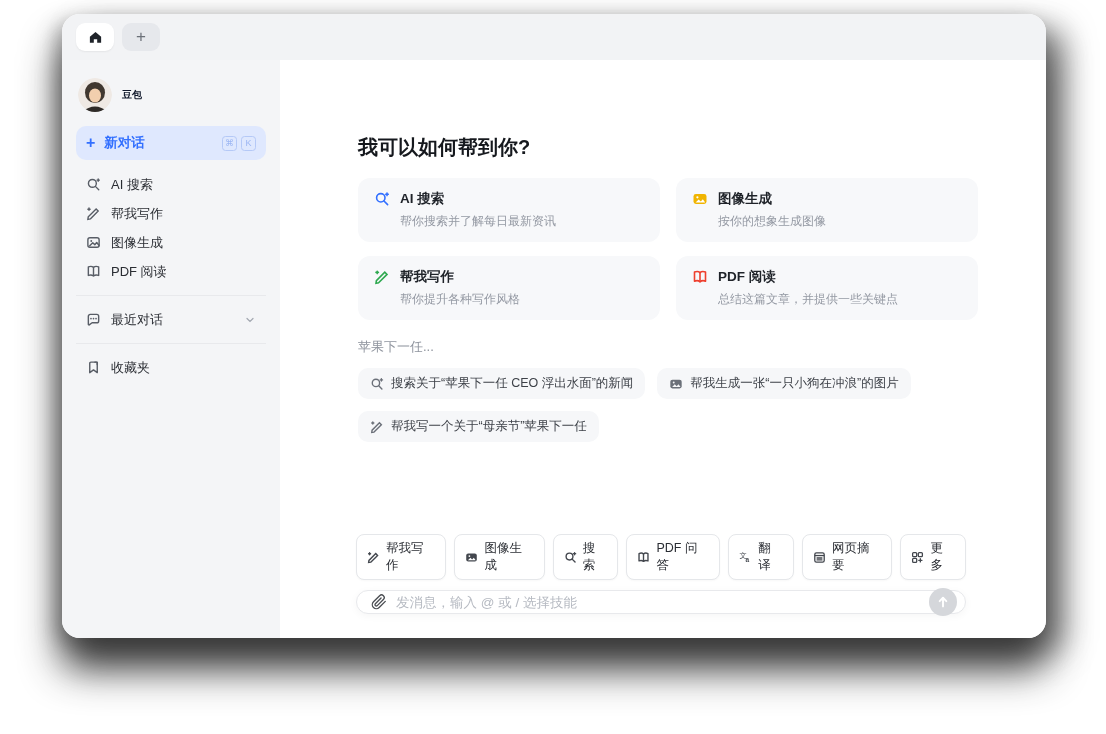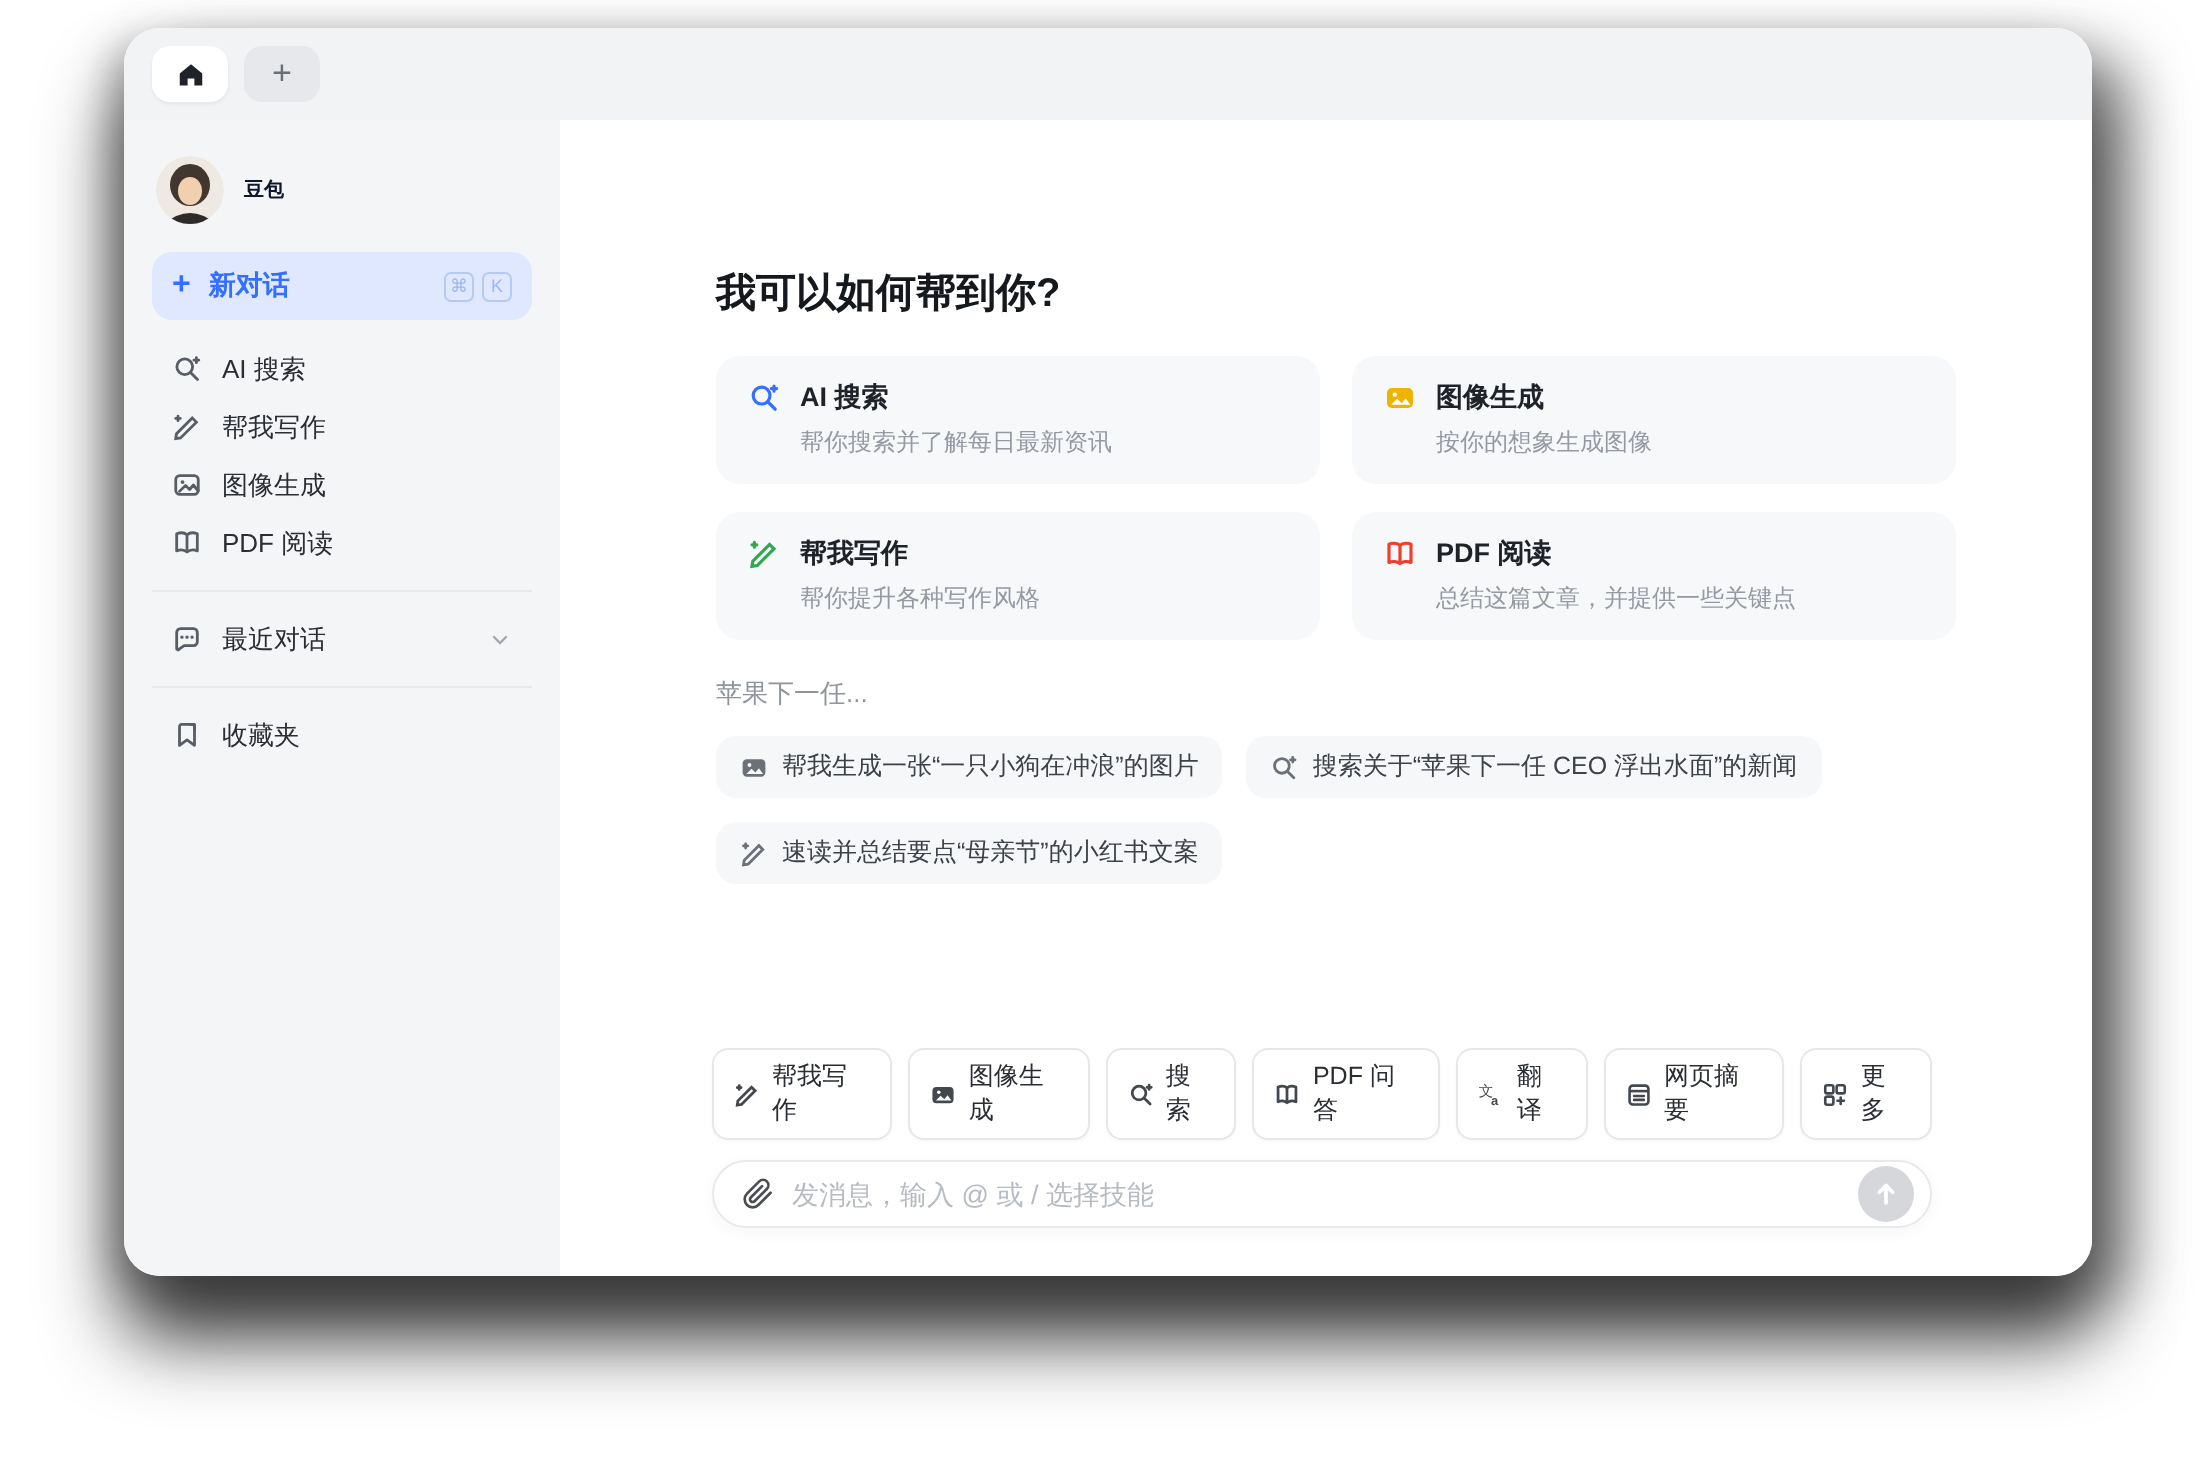--- a/index.html
+++ b/index.html
@@ -58,21 +58,21 @@
   .chip .ic { color:#6b7079; flex:none; }
   .pdfmark { color:#ee3f2d; font-weight:700; font-size:13px; }
   
   .bottom { position:absolute; left:76px; right:80px; bottom:24px; }
   .skills { display:flex; gap:8px; margin-bottom:10px; }
   .skill { display:inline-flex; align-items:center; gap:6px; background:#fff;
     border:1px solid #e5e7ea; border-radius:8px; padding:5px 10px;
     font-size:12.5px; color:#2a2d33; cursor:pointer;
     box-shadow:0 1px 2px rgba(0,0,0,.03); }
   .skill .ic { color:#43474e; }
-  .composer { height:34px; background:#fff; border:1px solid #e8e9ec;
+  .composer { height:24px; background:#fff; border:1px solid #e8e9ec;
     border-radius:21px; display:flex; align-items:center; padding:0 8px 0 14px;
     box-shadow:0 2px 8px rgba(0,0,0,.04); }
   .composer input { flex:1; border:none; outline:none; font-size:13.5px;
     color:#2a2d33; background:transparent; margin-left:9px;
     font-family:"Liberation Sans","DejaVu Sans",sans-serif; }
   .composer input::placeholder { color:#b6bac2; }
   .sendbtn { width:28px; height:28px; border-radius:50%; background:#d5d7db;
     display:flex; align-items:center; justify-content:center; cursor:pointer;
     flex:none; }
   svg { display:block; }
@@ -250,49 +250,49 @@
             </div>
             <div class="sub">总结这篇文章，并提供一些关键点</div>
           </div>
         </div>
 
         <div class="ex-label">苹果下一任...</div>
 
         <div class="chiprow">
           <div class="chip">
             <span class="ic">
+              <svg width="14" height="14" viewBox="0 0 16 16" fill="none" stroke="currentColor" stroke-width="1.6" stroke-linecap="round">
+                  <circle cx="6.8" cy="6.8" r="4.2"></circle>
+                  <path d="M10 10 L13.6 13.6"></path>
+                  <path d="M13 2 v2.6 M11.7 3.3 h2.6"></path>
+                </svg>
+            </span>
+            <span>搜索关于“苹果下一任 CEO 浮出水面”的新闻</span>
+          </div>
+          <div class="chip">
+            <span class="ic">
               <svg width="14" height="14" viewBox="0 0 16 16">
                   <rect x="1.5" y="3" width="13" height="10" rx="2.4" fill="currentColor"></rect>
                   <circle cx="5.4" cy="6.3" r="1.1" fill="#f6f7f9"></circle>
                   <path d="M3.6 11.4 l3-3 2.2 2.2 2-2.4 2.4 3.2 z" fill="#f6f7f9"></path>
                 </svg>
             </span>
             <span>帮我生成一张“一只小狗在冲浪”的图片</span>
           </div>
-          <div class="chip">
-            <span class="ic">
-              <svg width="14" height="14" viewBox="0 0 16 16" fill="none" stroke="currentColor" stroke-width="1.6" stroke-linecap="round">
-                  <circle cx="6.8" cy="6.8" r="4.2"></circle>
-                  <path d="M10 10 L13.6 13.6"></path>
-                  <path d="M13 2 v2.6 M11.7 3.3 h2.6"></path>
-                </svg>
-            </span>
-            <span>搜索关于“苹果下一任 CEO 浮出水面”的新闻</span>
-          </div>
         </div>
 
         <div class="chiprow">
           <div class="chip">
             <span class="ic">
               <svg width="14" height="14" viewBox="0 0 16 16" fill="none" stroke="currentColor" stroke-width="1.6" stroke-linecap="round">
                   <path d="M4.6 13.8 L13 5.4 l-2.2-2.2 L2.4 11.6 l-0.4 2.6 z"></path>
                   <path d="M3.2 2.2 v2.4 M2 3.4 h2.4"></path>
                 </svg>
             </span>
-            <span>速读并总结要点“母亲节”的小红书文案</span>
+            <span>帮我写一个关于“母亲节”苹果下一任</span>
           </div>
         </div>
       </div>
 
       <div class="bottom">
         <div class="skills">
           <div class="skill">
             <span class="ic">
               <svg width="13" height="13" viewBox="0 0 16 16" fill="none" stroke="currentColor" stroke-width="1.7" stroke-linecap="round">
                   <path d="M4.6 13.8 L13 5.4 l-2.2-2.2 L2.4 11.6 l-0.4 2.6 z"></path>

